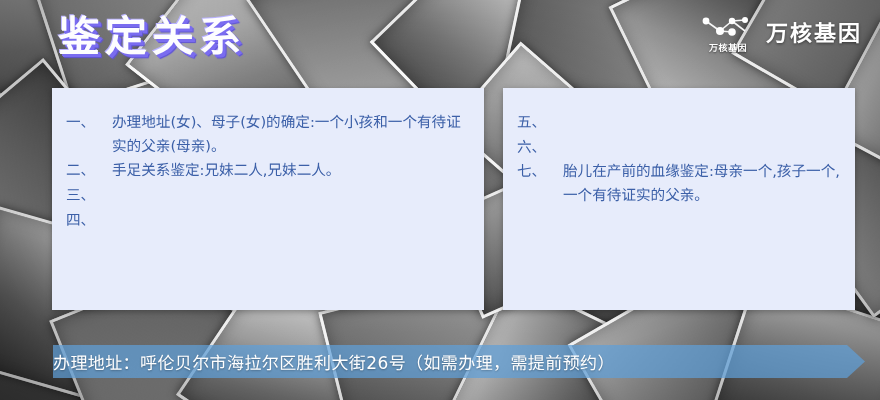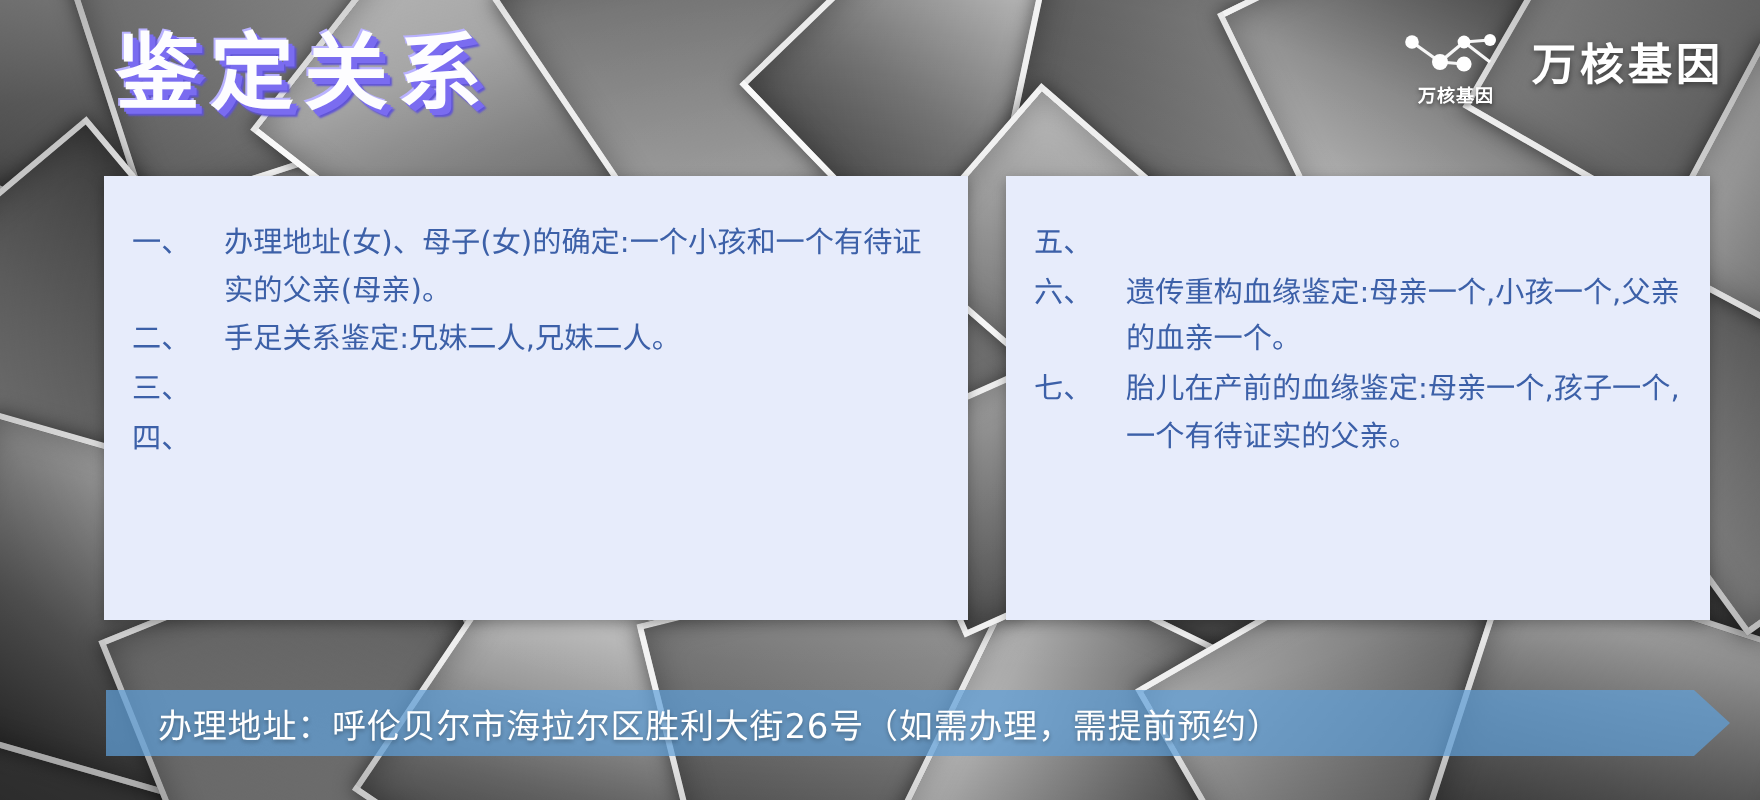--- a/index.html
+++ b/index.html
@@ -181,21 +181,20 @@
     left: 53px;
     top: 345px;
     width: 812px;
     height: 33px;
     background: rgba(96,160,216,0.72);
     clip-path: polygon(0 0, calc(100% - 18px) 0, 100% 50%, calc(100% - 18px) 100%, 0 100%);
     display: flex;
     align-items: center;
   }
   .addr-text {
-    padding-left: 26px;
     color: #ffffff;
     font-size: 17px;
     font-weight: 400;
     letter-spacing: 0.4px;
     text-shadow: 0 1px 2px rgba(0,0,0,0.30);
     white-space: nowrap;
   }
 </style>
 </head>
 <body>
@@ -275,21 +274,20 @@
     </div>
   </div>
 
   <div class="panel panel-right">
     <div class="panel-inner">
       <div class="item">
         <span class="item-num">五、</span>
       </div>
       <div class="item">
         <span class="item-num">六、</span>
-        <span class="item-text">遗传重构血缘鉴定:母亲一个,小孩一个,父亲的血亲一个。</span>
       </div>
       <div class="item">
         <span class="item-num">七、</span>
         <span class="item-text">胎儿在产前的血缘鉴定:母亲一个,孩子一个,一个有待证实的父亲。</span>
       </div>
     </div>
   </div>
 
   <div class="addr-bar">
     <span class="addr-text">办理地址：呼伦贝尔市海拉尔区胜利大街26号（如需办理，需提前预约）</span>

